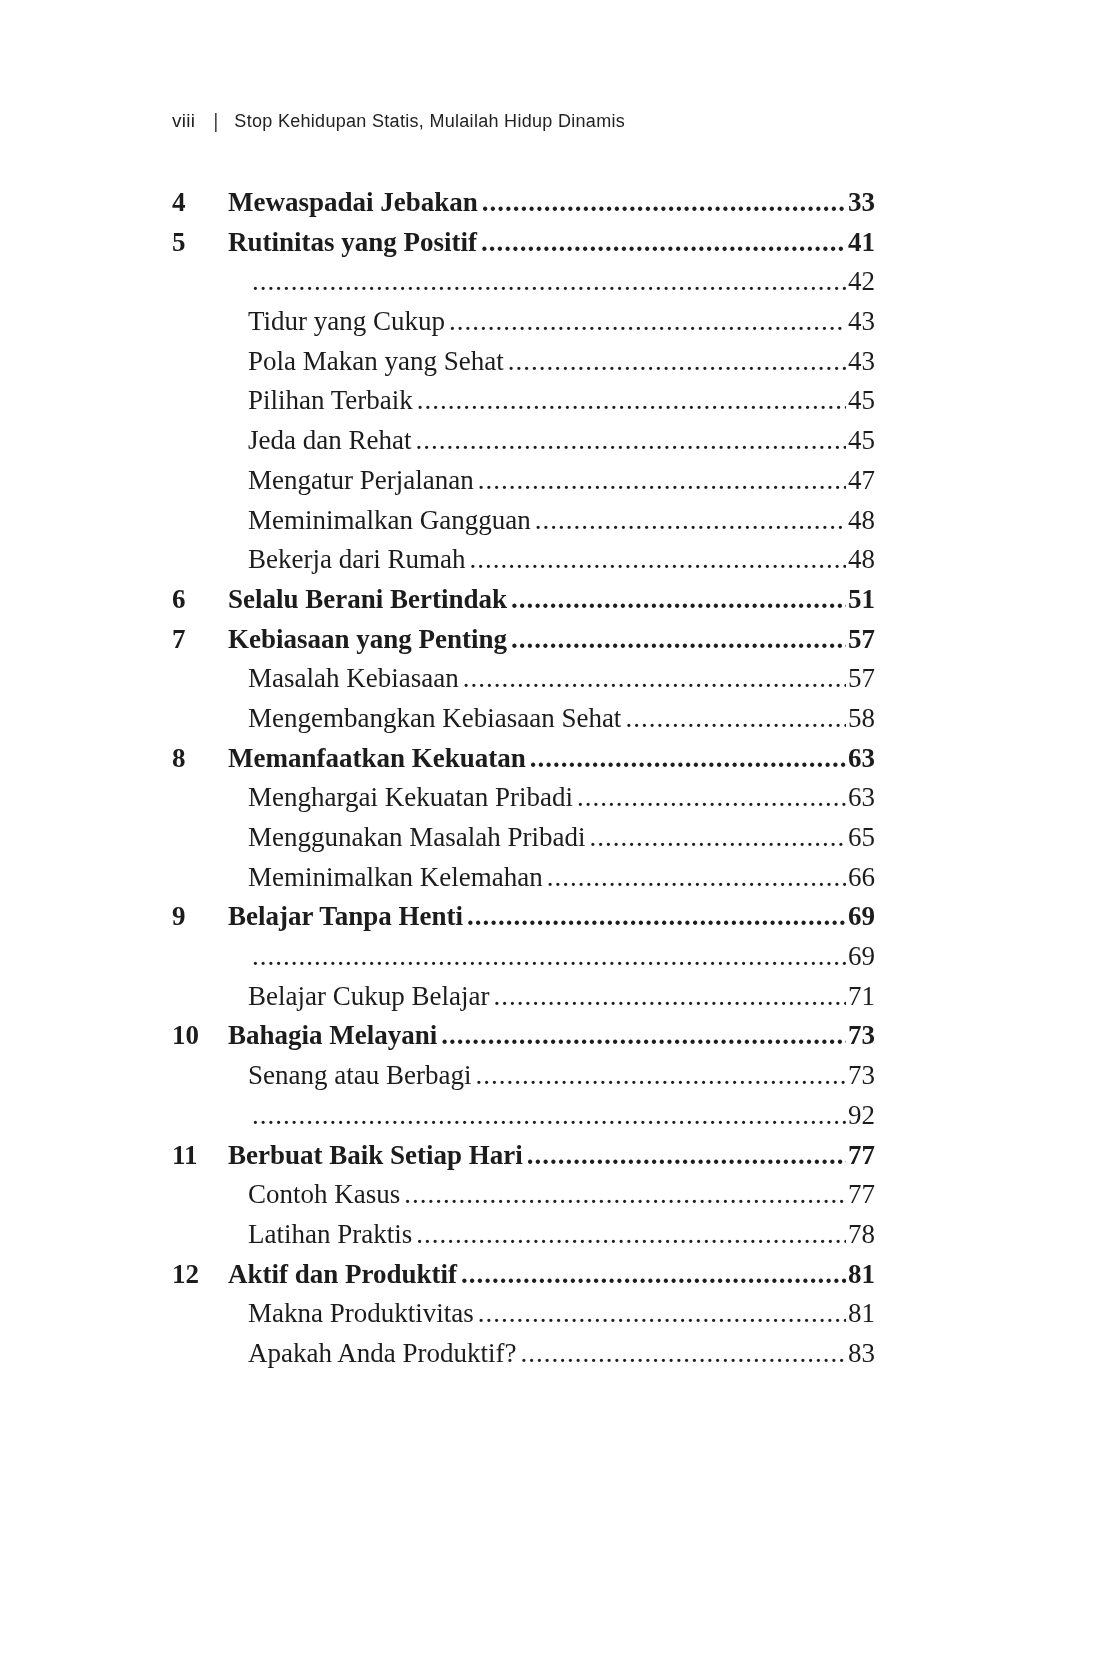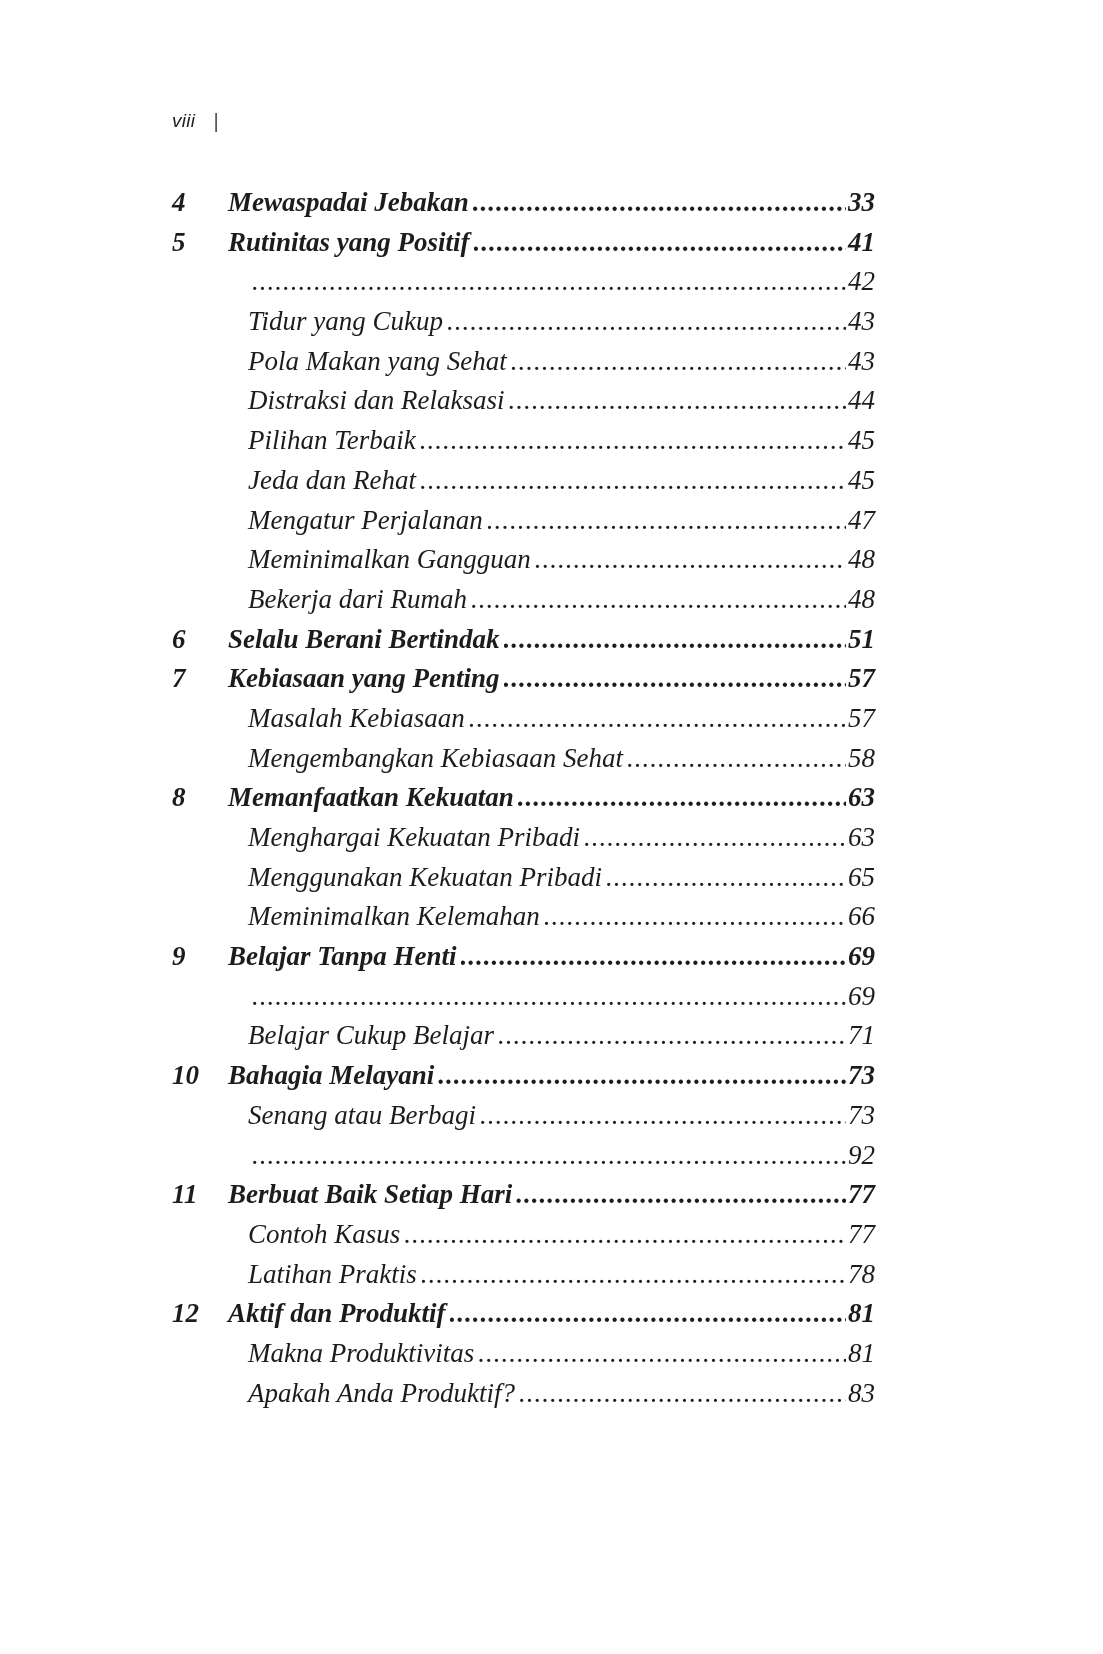--- a/index.html
+++ b/index.html
@@ -7,21 +7,20 @@
     padding: 0;
     background: #ffffff;
   }
   .page {
     position: relative;
     width: 1103px;
     height: 1654px;
     background: #ffffff;
     overflow: hidden;
     color: #1c1c1c;
-    font-style: italic;
   }
   
   .running-header {
     position: absolute;
     left: 172px;
     top: 110px;
     display: flex;
     align-items: center;
     font-family: "Liberation Sans", sans-serif;
     font-size: 18px;
@@ -84,20 +83,21 @@
   }
 </style>
 </head>
 <body>
 
 <div class="page">
 
   <div class="running-header">
     <span class="folio">viii</span>
     <span class="divider">|</span>
+    <span class="book-title">Stop Kehidupan Statis, Mulailah Hidup Dinamis</span>
   </div>
 
   <div class="toc-list" id="toc-list">
       <div class="toc-row chapter">
       <span class="num">4</span>
       <span class="title">Mewaspadai Jebakan</span>
       <span class="dots"></span>
       <span class="page-num">33</span>
     </div>
       <div class="toc-row chapter">
@@ -118,26 +118,20 @@
       <span class="page-num">43</span>
     </div>
       <div class="toc-row sub">
       <span class="num"></span>
       <span class="title">Pola Makan yang Sehat</span>
       <span class="dots"></span>
       <span class="page-num">43</span>
     </div>
       <div class="toc-row sub">
       <span class="num"></span>
-      <span class="title">Distraksi dan Relaksasi</span>
-      <span class="dots"></span>
-      <span class="page-num">44</span>
-    </div>
-      <div class="toc-row sub">
-      <span class="num"></span>
       <span class="title">Pilihan Terbaik</span>
       <span class="dots"></span>
       <span class="page-num">45</span>
     </div>
       <div class="toc-row sub">
       <span class="num"></span>
       <span class="title">Jeda dan Rehat</span>
       <span class="dots"></span>
       <span class="page-num">45</span>
     </div>
@@ -190,21 +184,21 @@
       <span class="page-num">63</span>
     </div>
       <div class="toc-row sub">
       <span class="num"></span>
       <span class="title">Menghargai Kekuatan Pribadi</span>
       <span class="dots"></span>
       <span class="page-num">63</span>
     </div>
       <div class="toc-row sub">
       <span class="num"></span>
-      <span class="title">Menggunakan Kekuatan Pribadi</span>
+      <span class="title">Menggunakan Masalah Pribadi</span>
       <span class="dots"></span>
       <span class="page-num">65</span>
     </div>
       <div class="toc-row sub">
       <span class="num"></span>
       <span class="title">Meminimalkan Kelemahan</span>
       <span class="dots"></span>
       <span class="page-num">66</span>
     </div>
       <div class="toc-row chapter">

